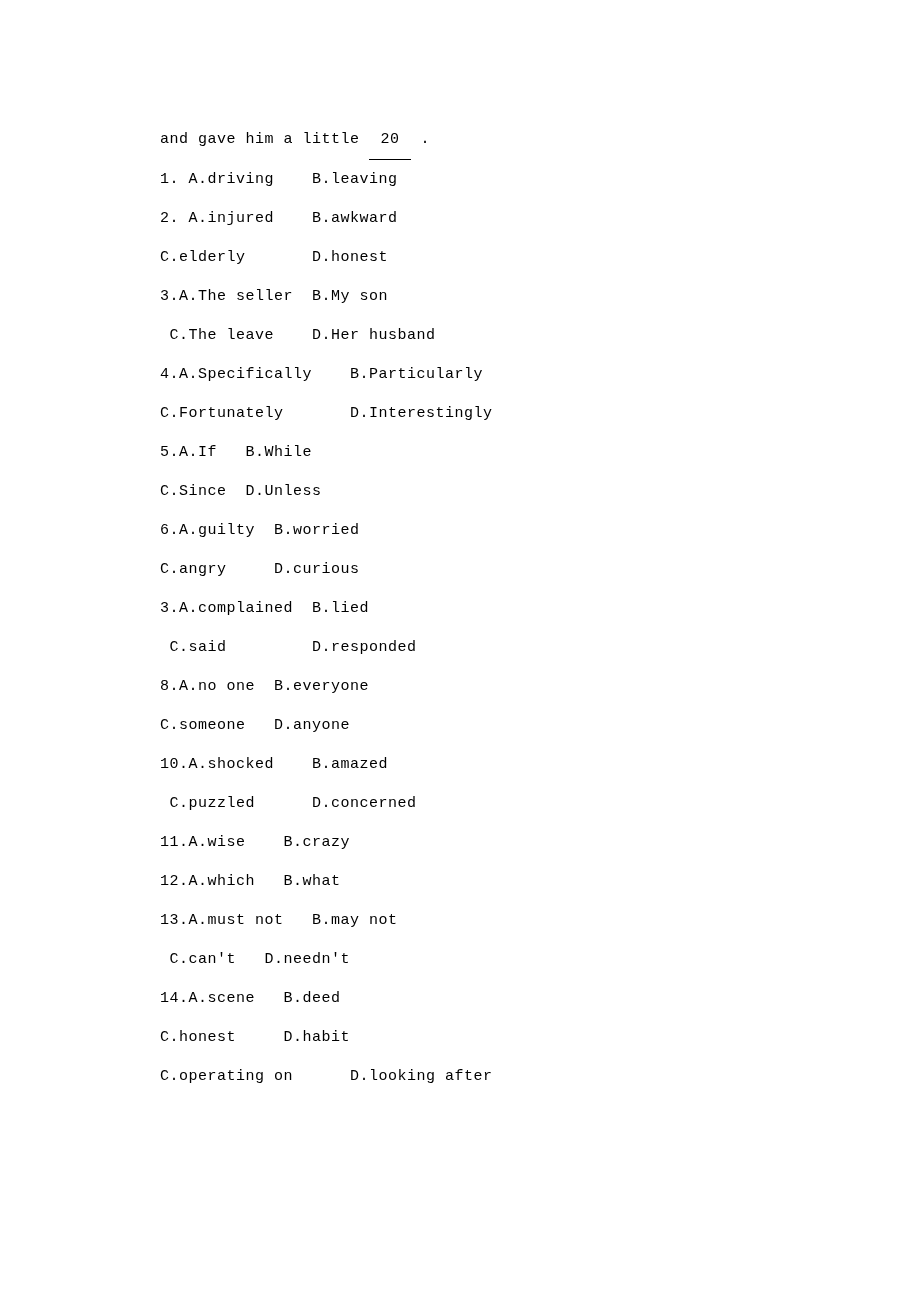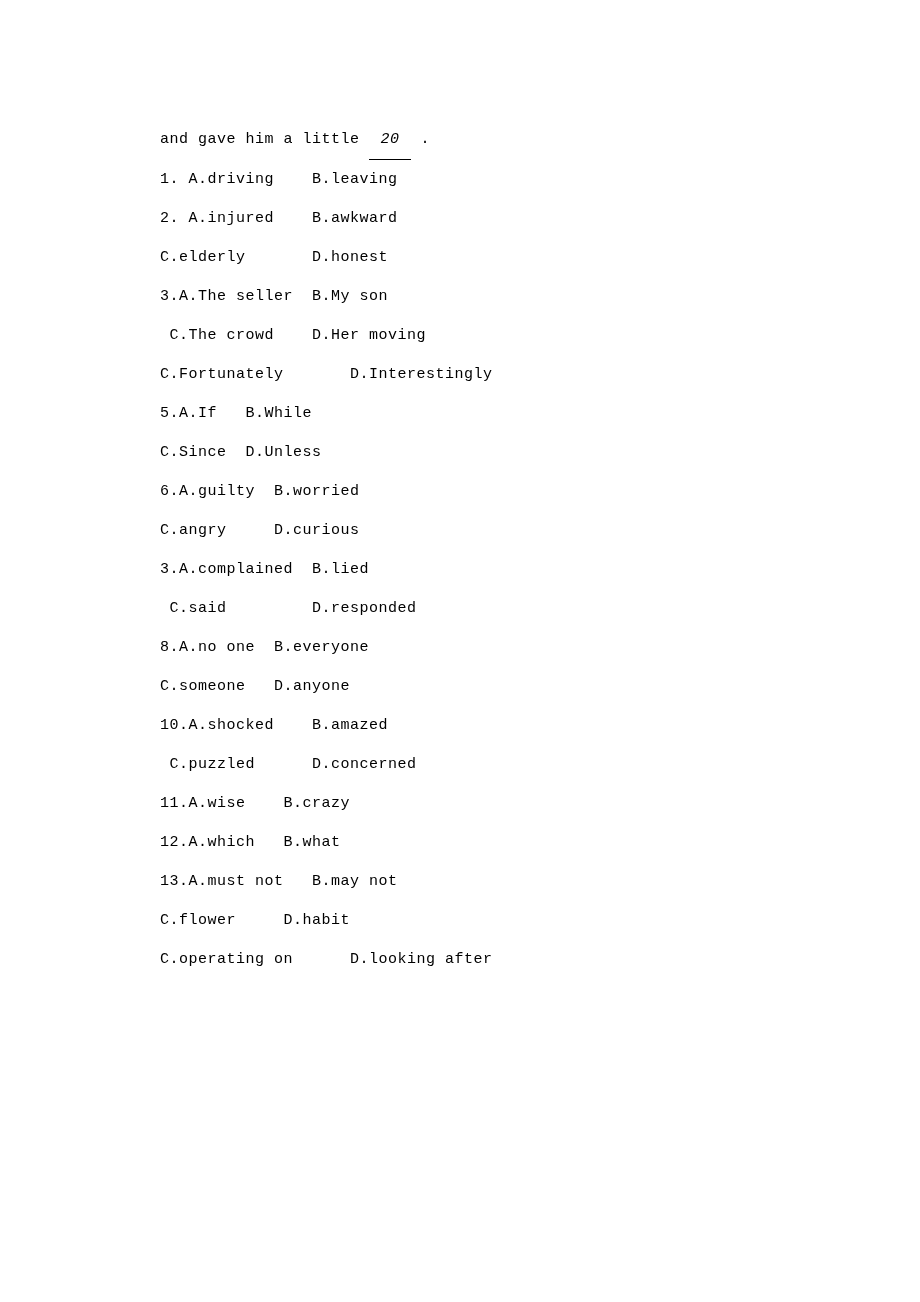--- a/index.html
+++ b/index.html
@@ -18,42 +18,44 @@
     letter-spacing: 0.5px;
   }
   .line {
     white-space: pre;
   }
   .blank {
     display: inline-block;
     border-bottom: 1px solid #000;
     padding: 0 2px;
     text-align: center;
-    font-style: italic;
   }
 </style>
 </head>
 <body>
 
 <div class="page">
   <div class="line"><span>and gave him a little </span><span class="blank"> 20 </span><span> .</span></div>
   <div class="line">1. A.driving    B.leaving</div>
   <div class="line">2. A.injured    B.awkward</div>
   <div class="line">C.elderly       D.honest</div>
   <div class="line">3.A.The seller  B.My son</div>
-  <div class="line"> C.The crowd    D.Her moving</div>
+  <div class="line"> C.The leave    D.Her husband</div>
+  <div class="line">4.A.Specifically    B.Particularly</div>
   <div class="line">C.Fortunately       D.Interestingly</div>
   <div class="line">5.A.If   B.While</div>
   <div class="line">C.Since  D.Unless</div>
   <div class="line">6.A.guilty  B.worried</div>
   <div class="line">C.angry     D.curious</div>
   <div class="line">3.A.complained  B.lied</div>
   <div class="line"> C.said         D.responded</div>
   <div class="line">8.A.no one  B.everyone</div>
   <div class="line">C.someone   D.anyone</div>
   <div class="line">10.A.shocked    B.amazed</div>
   <div class="line"> C.puzzled      D.concerned</div>
   <div class="line">11.A.wise    B.crazy</div>
   <div class="line">12.A.which   B.what</div>
   <div class="line">13.A.must not   B.may not</div>
-  <div class="line">C.flower     D.habit</div>
+  <div class="line"> C.can't   D.needn't</div>
+  <div class="line">14.A.scene   B.deed</div>
+  <div class="line">C.honest     D.habit</div>
   <div class="line">C.operating on      D.looking after</div>
 </div>
 
 </body></html>

